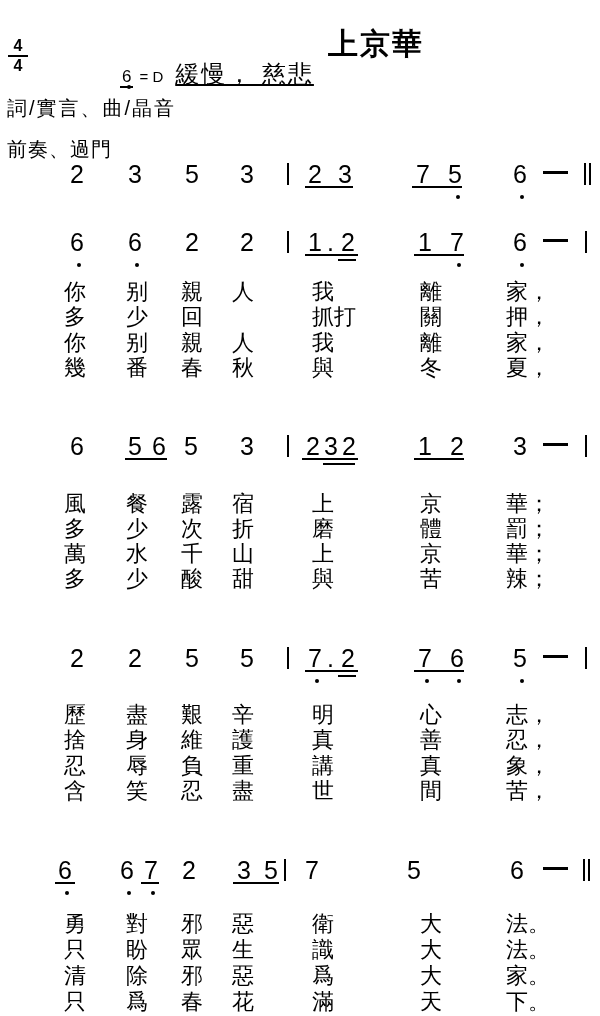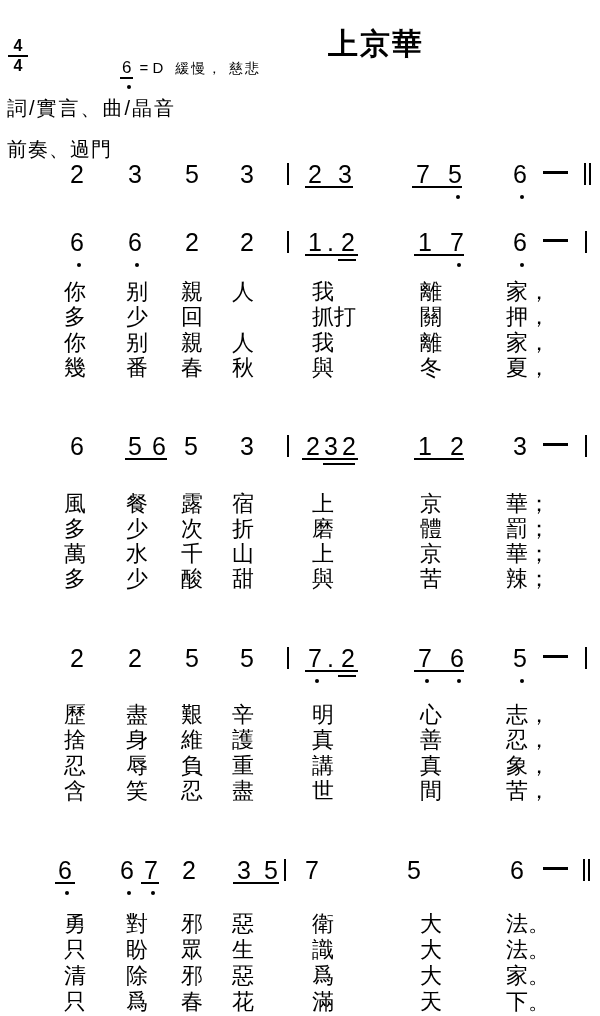--- a/index.html
+++ b/index.html
@@ -13,21 +13,21 @@
     font-family:"Liberation Sans","DejaVu Sans",sans-serif;
     overflow:hidden;
   }
   .abs{position:absolute;white-space:nowrap;}
   .title{font-size:30px;font-weight:bold;letter-spacing:2px;}
   .timesig{text-align:center;width:20px;}
   .ts-num{display:block;font-size:16px;font-weight:bold;line-height:16px;}
   .ts-bar{display:block;height:2px;background:#000;margin:1px 0;}
   .keynote{font-size:17px;border-bottom:2px solid #000;padding:0 2px;}
   .keyeq{font-size:15px;margin-left:6px;}
-  .tempo{font-size:14px;margin-left:12px;letter-spacing:2px;}
+  .tempo{font-size:24px;margin-left:12px;letter-spacing:2px;text-decoration:underline;}
   .credits{font-size:20px;letter-spacing:2px;}
   .section-label{font-size:20px;letter-spacing:1px;}
   .note{position:absolute;font-size:25px;line-height:25px;color:#000;}
   .beam{position:absolute;height:2px;background:#000;}
   .beam16{position:absolute;height:2px;background:#000;}
   .octdot{position:absolute;width:4px;height:4px;border-radius:50%;background:#000;}
   .ddash{position:absolute;width:25px;height:3px;background:#000;}
   .barline{position:absolute;width:2px;height:22px;background:#000;}
   .lyric{position:absolute;font-size:22px;line-height:24px;letter-spacing:0;}
 </style>

